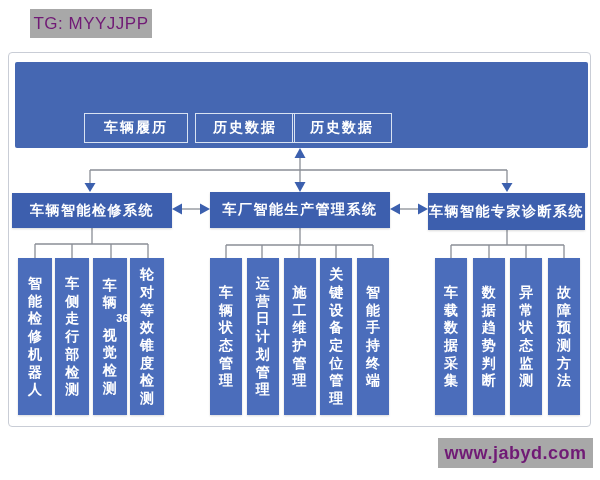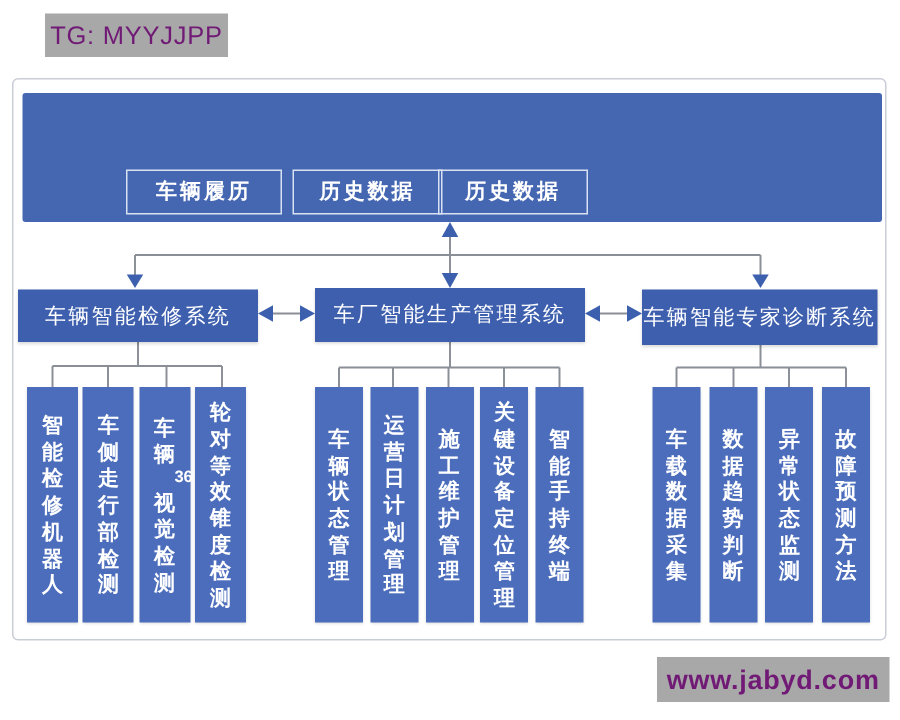--- a/index.html
+++ b/index.html
@@ -39,21 +39,21 @@
     color:#ffffff;font-size:14px;font-weight:bold;letter-spacing:2px;
   }
   #hd-item-0{left:69px;width:104px;}
   #hd-item-1{left:180px;width:100px;}
   #hd-item-2{left:277px;width:100px;}
   #hd-item-3{left:402px;width:98px;}
 
   .sysbox{
     position:absolute;background:#3d5fae;color:#ffffff;
     display:flex;align-items:center;justify-content:center;
-    font-size:14px;font-weight:normal;letter-spacing:1.5px;
+    font-size:14px;font-weight:bold;letter-spacing:1.5px;
     box-shadow:0 1px 2px rgba(0,0,0,0.15);
   }
   #sys-0{left:12px;top:193px;width:160px;height:35px;}
   #sys-1{left:210px;top:192px;width:180px;height:36px;}
   #sys-2{left:428px;top:193px;width:157px;height:37px;}
 
   .pillar-group{
     position:absolute;top:258px;height:157px;
     display:flex;justify-content:space-between;
   }

